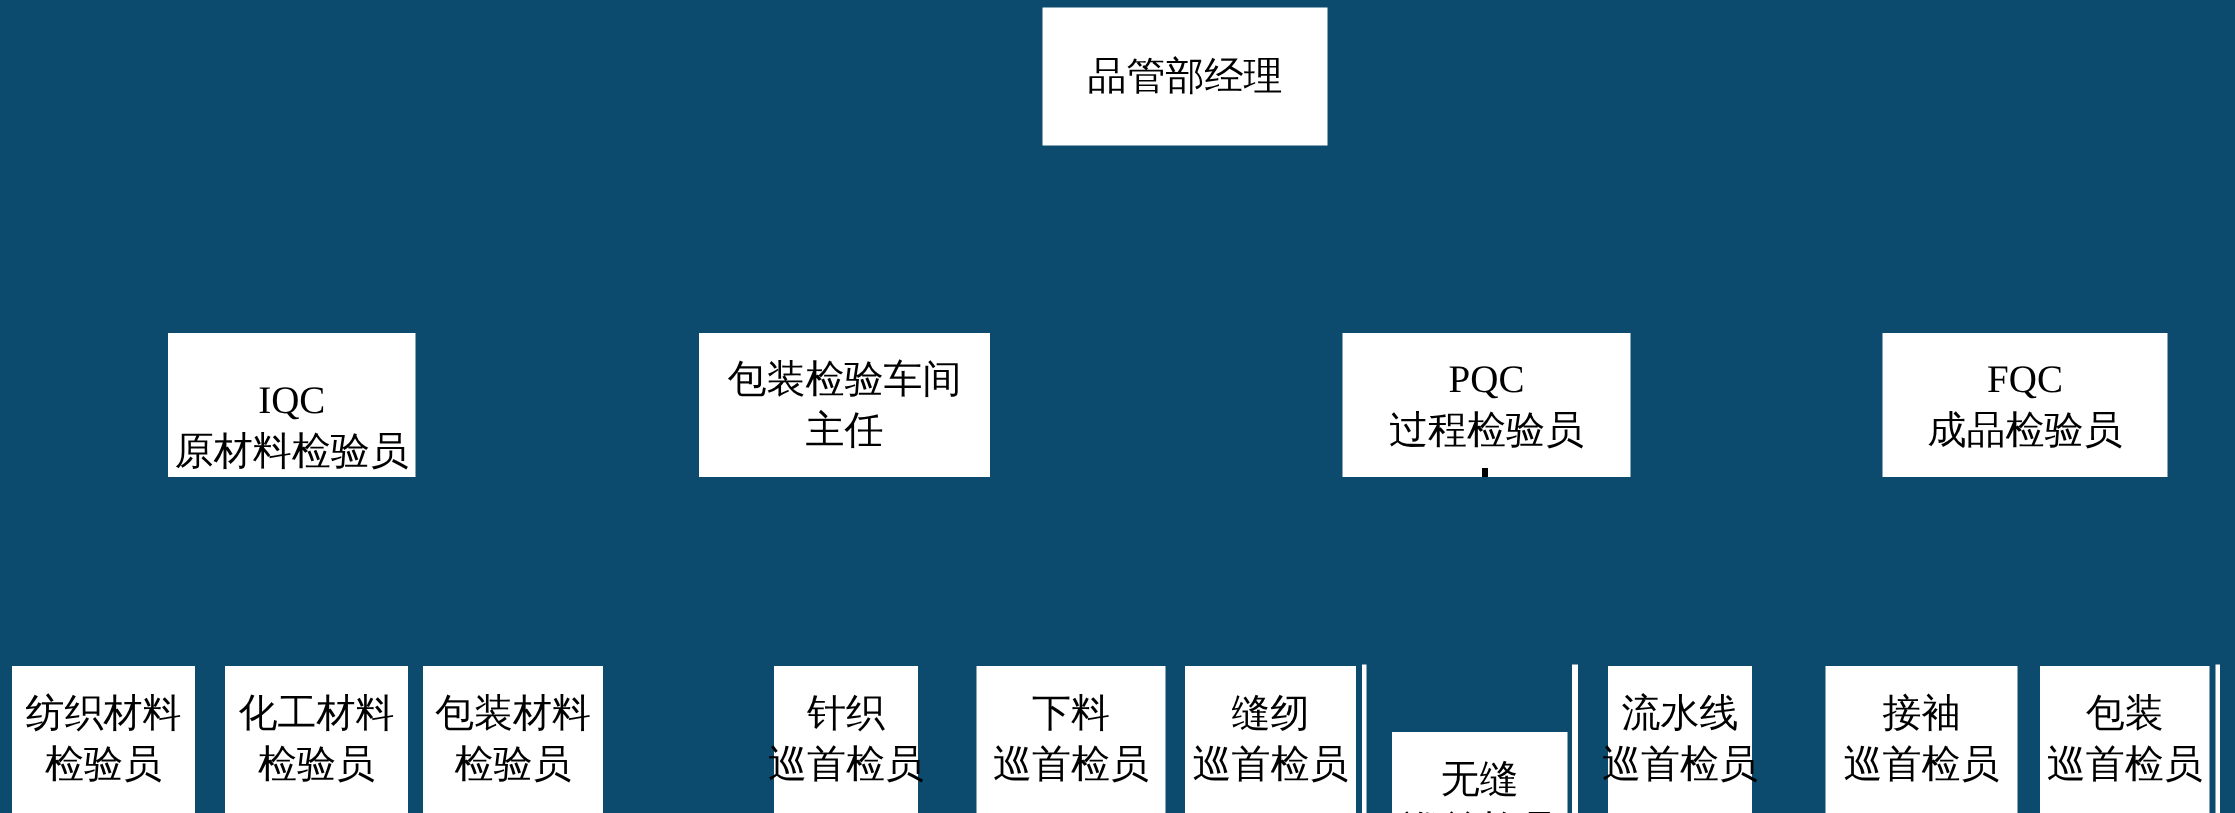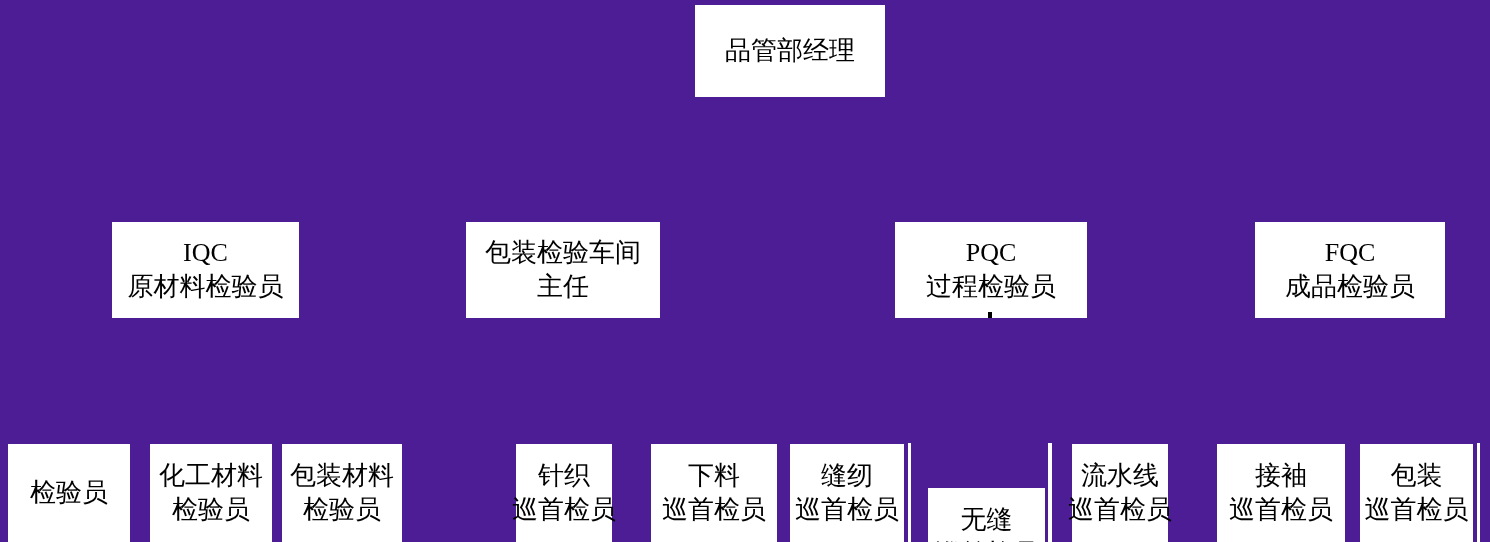--- a/index.html
+++ b/index.html
@@ -4,21 +4,21 @@
 <style>
   html, body {
     margin: 0;
     padding: 0;
     background: #000000;
   }
   #canvas {
     position: relative;
     width: 1490px;
     height: 542px;
-    background: #4c1d95;
+    background: #0c4a6e;
     overflow: hidden;
     font-family: "Liberation Serif", "DejaVu Serif", serif;
   }
   .org-box {
     position: absolute;
     background: #ffffff;
     color: #000000;
     display: flex;
     flex-direction: column;
     align-items: center;
@@ -29,21 +29,21 @@
     box-sizing: border-box;
   }
   .org-box .line {
     display: block;
     white-space: nowrap;
   }
   
   .box-root   { left: 695px;  top: 5px;   width: 190px; height: 92px; }
   
   .lvl2       { top: 222px; height: 96px; }
-  .box-iqc    { left: 112px;  width: 187px; }
+  .box-iqc    { left: 112px;  width: 165px; justify-content: flex-end; }
   .box-pack-ws{ left: 466px;  width: 194px; }
   .box-pqc    { left: 895px;  width: 192px; }
   .box-fqc    { left: 1255px; width: 190px; }
   
   .lvl3        { top: 444px; height: 98px; }
   .box-l3-0  { left: 8px;    width: 122px; }
   .box-l3-1  { left: 150px;  width: 122px; align-items: center; }
   .box-l3-2  { left: 282px;  width: 120px; }
   .box-l3-3  { left: 516px;  width: 96px; }
   .box-l3-4  { left: 651px;  width: 126px; }
@@ -93,20 +93,21 @@
   <div class="org-box lvl2 box-pack-ws">
     <span class="line">包装检验车间</span>
     <span class="line">主任</span>
   </div>
   <div class="org-box lvl2 box-fqc">
     <span class="line">FQC</span>
     <span class="line">成品检验员</span>
   </div>
 
   <div class="org-box lvl3 box-l3-0">
+    <span class="line">纺织材料</span>
     <span class="line">检验员</span>
   </div>
   <div class="org-box lvl3 box-l3-1">
     <span class="line">化工材料</span>
     <span class="line">检验员</span>
   </div>
   <div class="org-box lvl3 box-l3-2">
     <span class="line">包装材料</span>
     <span class="line">检验员</span>
   </div>

